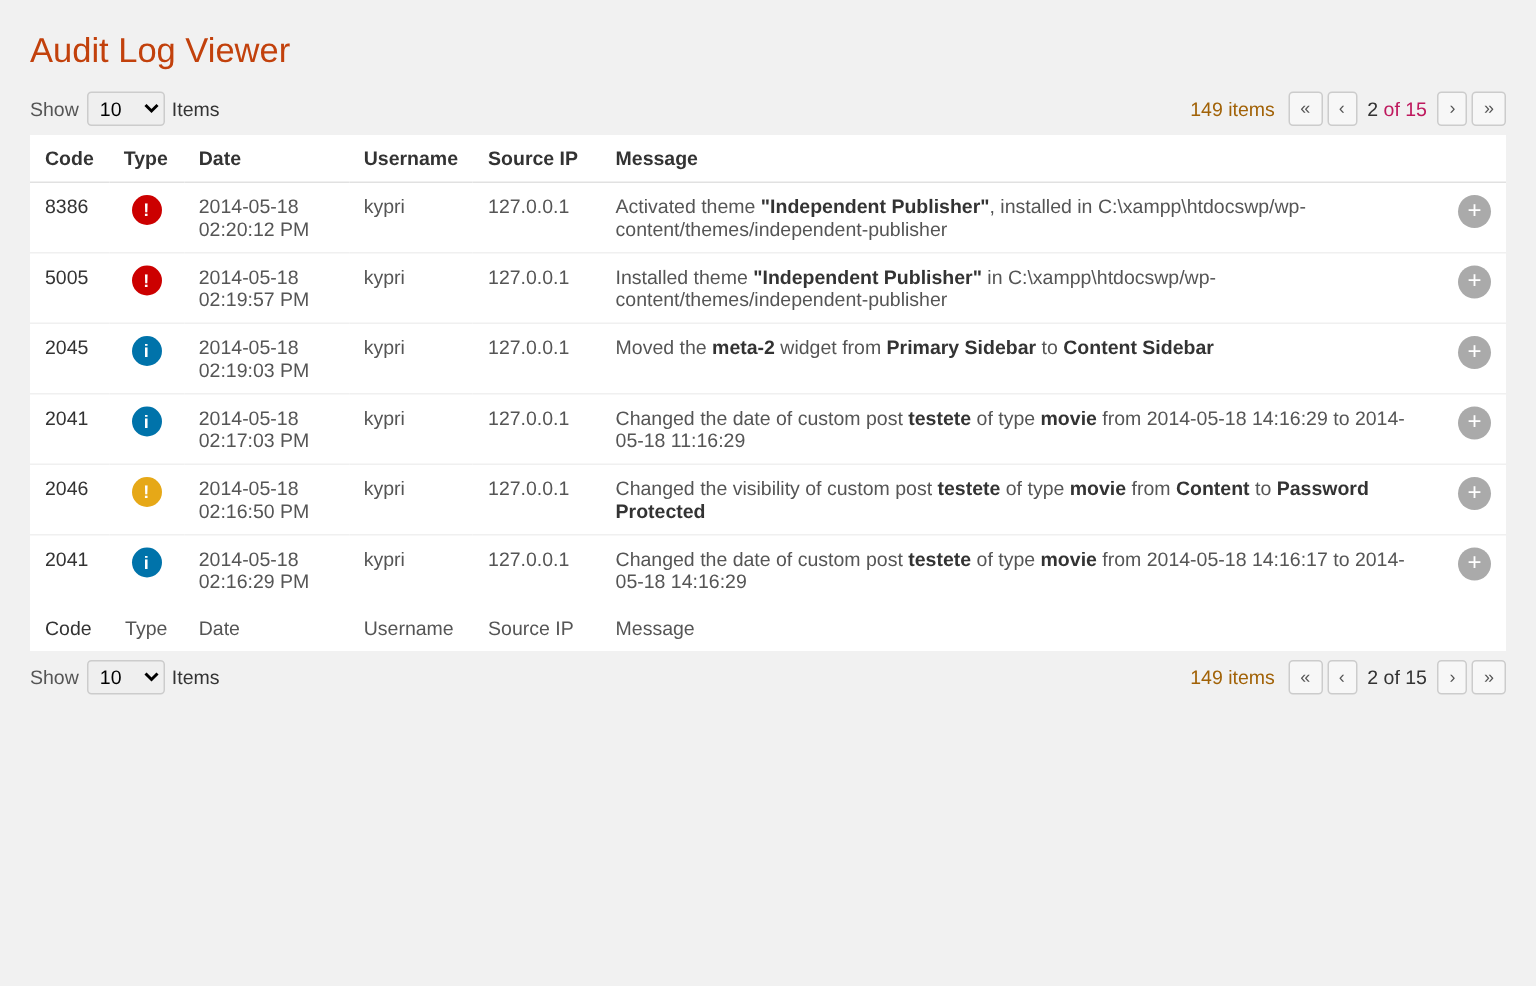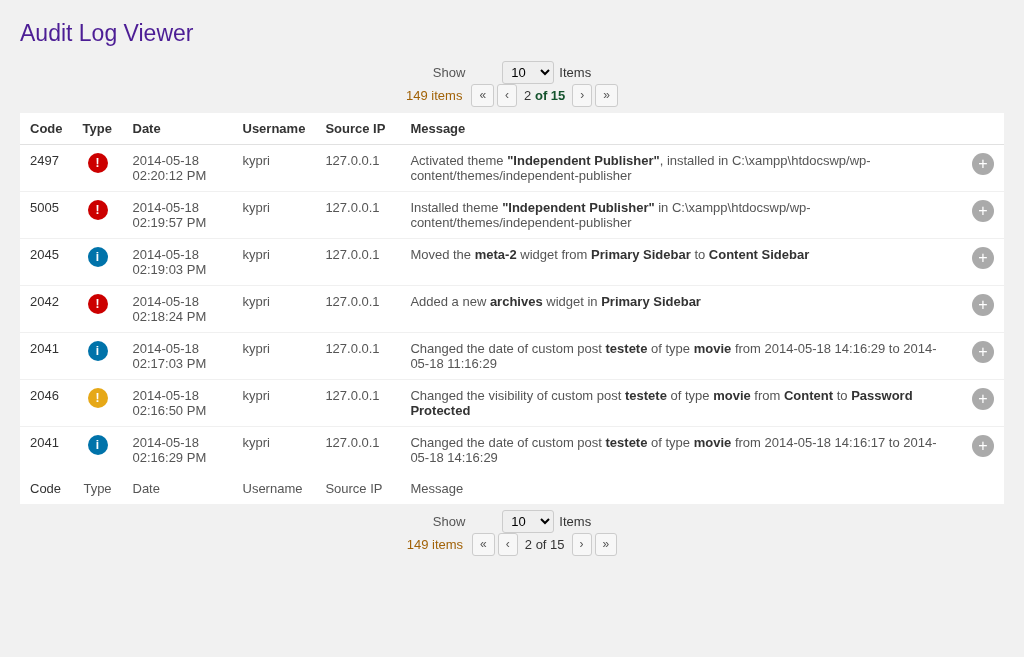--- a/index.html
+++ b/index.html
@@ -6,44 +6,42 @@
     body {
       font-family: -apple-system, BlinkMacSystemFont, "Segoe UI", Arial, sans-serif;
       font-size: 13px;
       background: #f1f1f1;
       color: #333;
       padding: 20px;
     }
     h1 {
       font-size: 23px;
       font-weight: 400;
-      color: #4c1d95;
+      color: #c2410c;
       margin-bottom: 14px;
     }
     .controls-top, .controls-bottom {
       display: flex;
       align-items: center;
       justify-content: space-between;
       margin-bottom: 6px;
-      flex-direction: column;
     }
     .show-items {
       display: flex;
       align-items: center;
       gap: 5px;
     }
     .show-items label {
       color: #555;
     }
     select.per-page {
       padding: 2px 4px;
       border: 1px solid #ccc;
       border-radius: 3px;
       font-size: 13px;
-      margin-left: 32px;
     }
     .pagination {
       display: flex;
       align-items: center;
       gap: 3px;
       font-size: 13px;
       color: #555;
     }
     .pagination .item-count {
       margin-right: 6px;
@@ -116,21 +114,21 @@
       height: 22px;
       border-radius: 50%;
       background: #aaa;
       color: #fff;
       font-size: 16px;
       cursor: pointer;
       border: none;
       line-height: 1;
     }
     .message-cell b { font-weight: 700; color: #333; }
-    .of-text { color: #14532d; font-weight: bold; }
+    .of-text { color: #be185d; }
   </style>
 </head>
 <body>
 
 <h1>Audit Log Viewer</h1>
 
 <div class="controls-top">
   <div class="show-items">
     <label>Show</label>
     <select class="per-page">
@@ -158,21 +156,21 @@
       <th>Type</th>
       <th>Date</th>
       <th>Username</th>
       <th>Source IP</th>
       <th>Message</th>
       <th></th>
     </tr>
   </thead>
   <tbody id="table-body">
   <tr>
-        <td class="code-cell">2497</td>
+        <td class="code-cell">8386</td>
         <td class="type-cell"><span class="badge badge-red">!</span></td>
         <td class="date-cell">2014-05-18<br>02:20:12 PM</td>
         <td class="username-cell">kypri</td>
         <td class="sourceip-cell">127.0.0.1</td>
         <td class="message-cell">Activated theme <b>"Independent Publisher"</b>, installed in C:\xampp\htdocswp/wp-content/themes/independent-publisher</td>
         <td class="action-cell"><button class="action-btn">+</button></td>
       </tr>
       <tr>
         <td class="code-cell">5005</td>
         <td class="type-cell"><span class="badge badge-red">!</span></td>
@@ -182,29 +180,20 @@
         <td class="message-cell">Installed theme <b>"Independent Publisher"</b> in C:\xampp\htdocswp/wp-content/themes/independent-publisher</td>
         <td class="action-cell"><button class="action-btn">+</button></td>
       </tr>
       <tr>
         <td class="code-cell">2045</td>
         <td class="type-cell"><span class="badge badge-blue">i</span></td>
         <td class="date-cell">2014-05-18<br>02:19:03 PM</td>
         <td class="username-cell">kypri</td>
         <td class="sourceip-cell">127.0.0.1</td>
         <td class="message-cell">Moved the <b>meta-2</b> widget from <b>Primary Sidebar</b> to <b>Content Sidebar</b></td>
-        <td class="action-cell"><button class="action-btn">+</button></td>
-      </tr>
-      <tr>
-        <td class="code-cell">2042</td>
-        <td class="type-cell"><span class="badge badge-red">!</span></td>
-        <td class="date-cell">2014-05-18<br>02:18:24 PM</td>
-        <td class="username-cell">kypri</td>
-        <td class="sourceip-cell">127.0.0.1</td>
-        <td class="message-cell">Added a new <b>archives</b> widget in <b>Primary Sidebar</b></td>
         <td class="action-cell"><button class="action-btn">+</button></td>
       </tr>
       <tr>
         <td class="code-cell">2041</td>
         <td class="type-cell"><span class="badge badge-blue">i</span></td>
         <td class="date-cell">2014-05-18<br>02:17:03 PM</td>
         <td class="username-cell">kypri</td>
         <td class="sourceip-cell">127.0.0.1</td>
         <td class="message-cell">Changed the date of custom post <b>testete</b> of type <b>movie</b> from 2014-05-18 14:16:29 to 2014-05-18 11:16:29</td>
         <td class="action-cell"><button class="action-btn">+</button></td>

